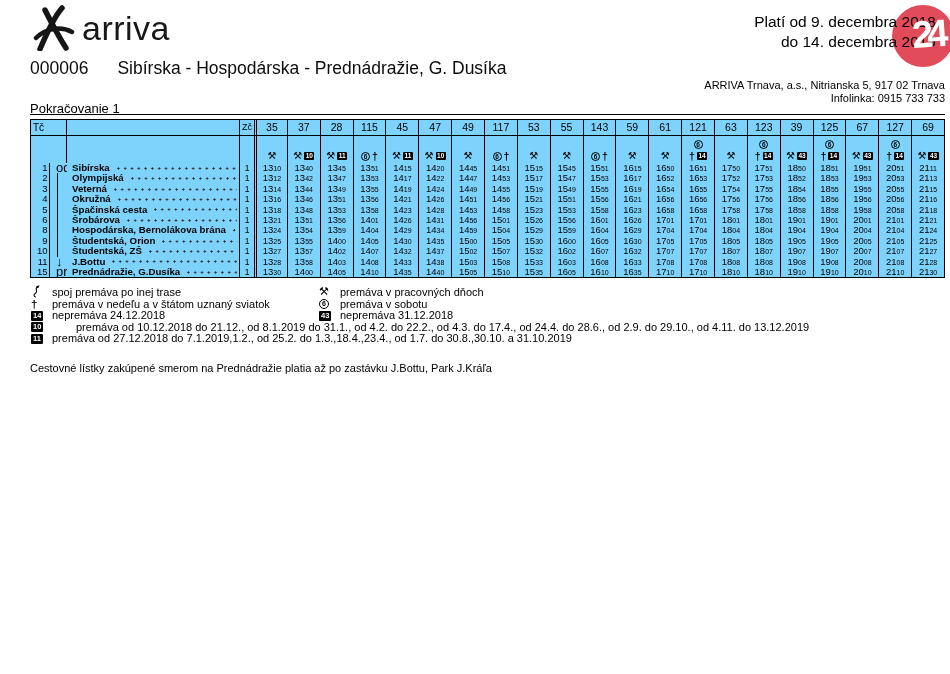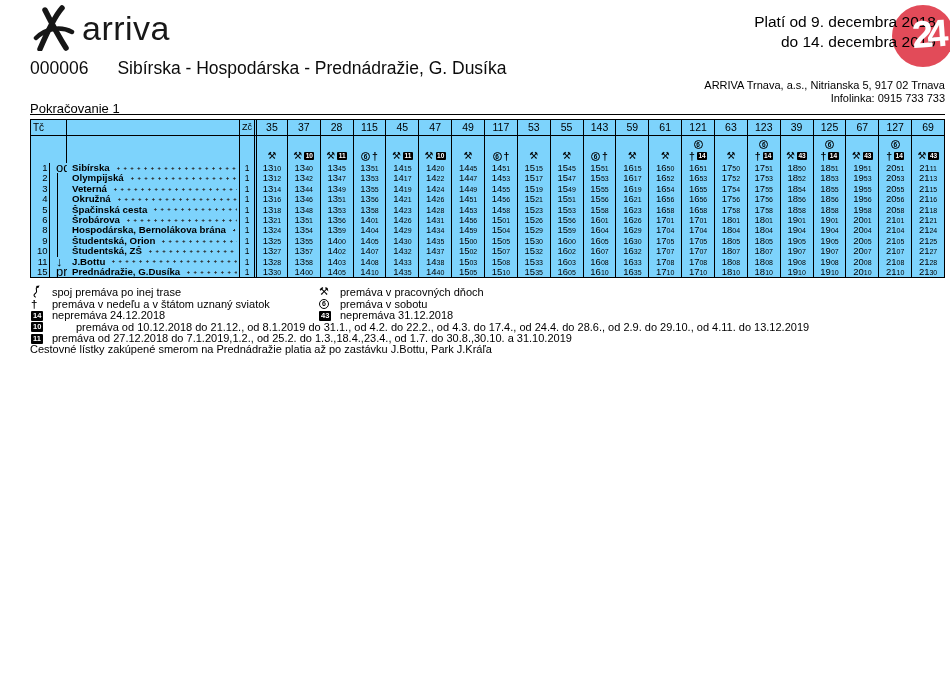--- a/index.html
+++ b/index.html
@@ -60,21 +60,21 @@
   .t .mm { font-size:7px; }
 
   
   .bottom { position:absolute; left:30px; right:5px; top:287px; font-size:11px; }
   .lgrid { display:grid; grid-template-columns:22px 266px 22px 1fr; row-gap:0.8px; line-height:10.8px; }
   .lg-s { display:flex; align-items:center; height:10.8px; padding-left:1px; }
   .lgrid .bdg { font-size:7.5px; height:10px; line-height:10px; padding:0 2px; }
   .lgrid .circ6 { width:10px; height:10px; line-height:8.5px; font-size:7px; }
   .lgrid .sym-work { font-size:11px; }
   .lgrid .sym-sun { font-size:11.5px; }
-  .footnote { margin-top:0; line-height:11.5px; }
+  .footnote { margin-top:19px; line-height:11.5px; }
 </style>
 </head>
 <body>
 
 <div class="page">
 
   <div class="logo">
     <svg width="42" height="46" viewBox="0 0 42 46">
       <path d="M7 44 C13 30 21 12 29 3" stroke="#161616" stroke-width="5.5" fill="none" stroke-linecap="round"></path>
       <path d="M12 5 C17 15 26 32 33 43" stroke="#161616" stroke-width="5.5" fill="none" stroke-linecap="round"></path>

